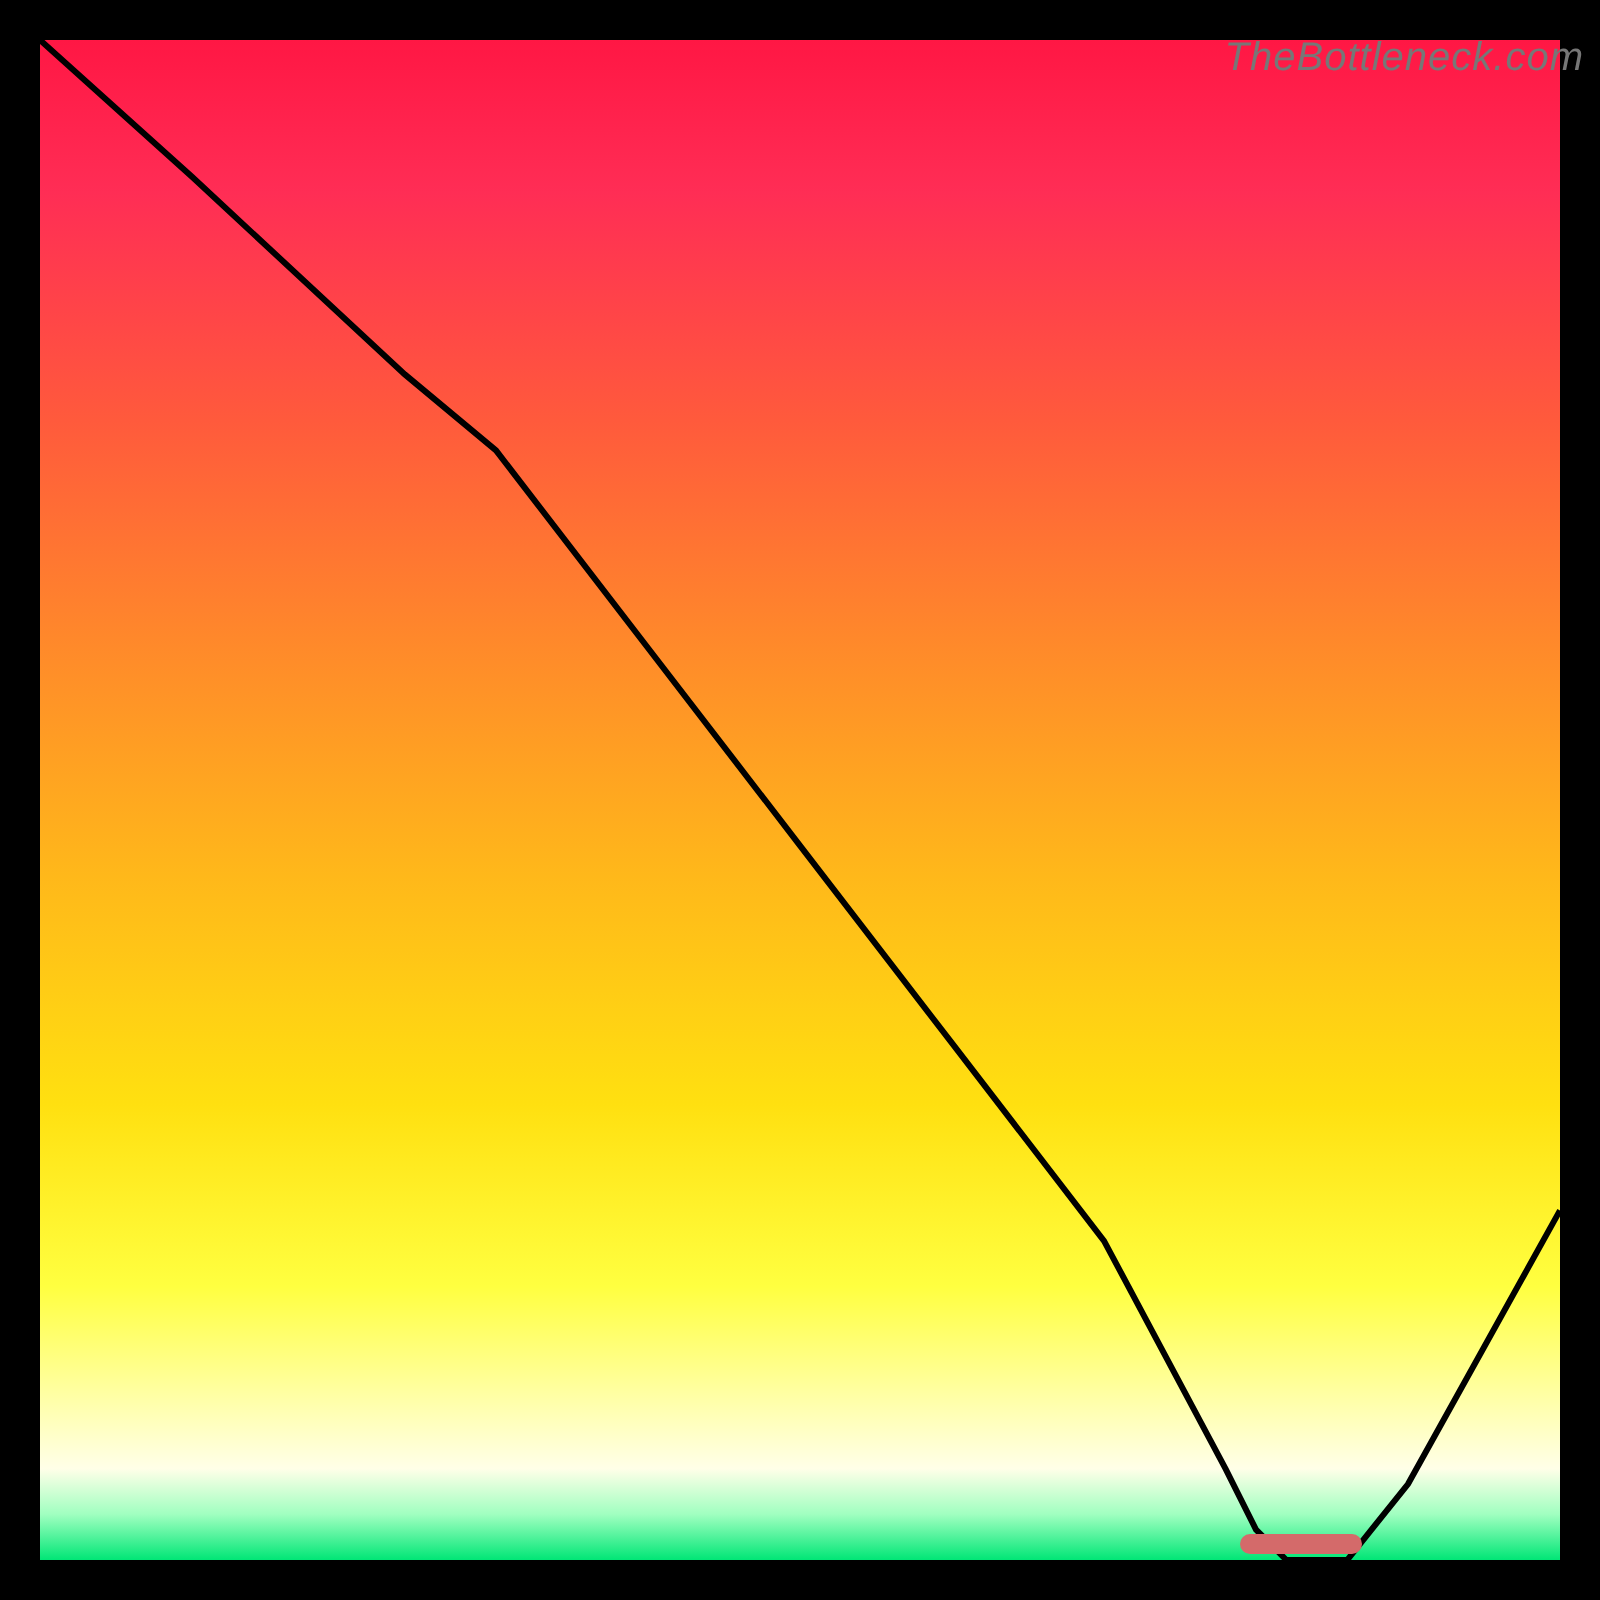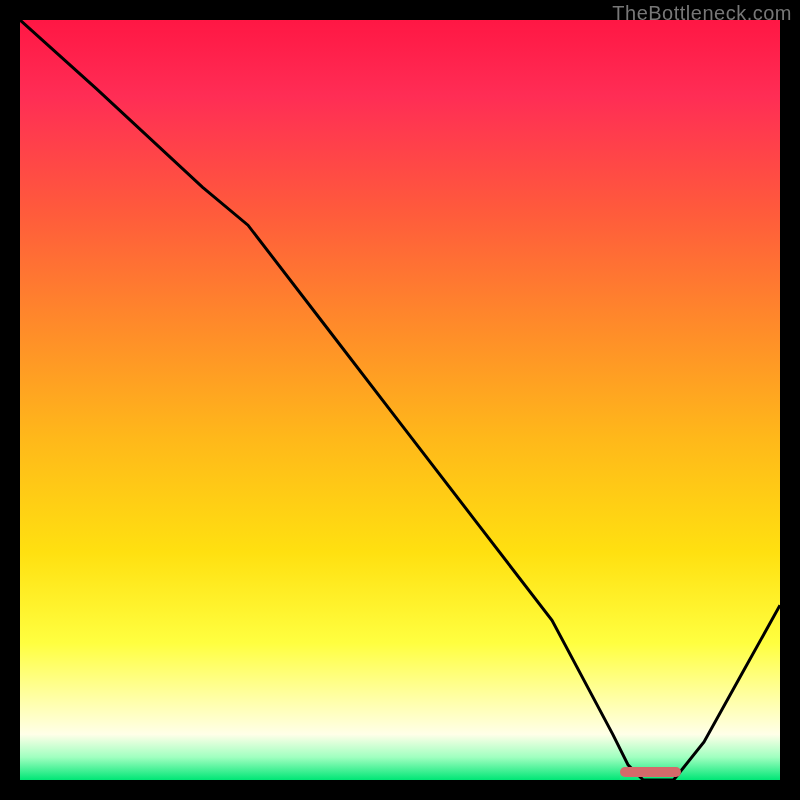--- a/index.html
+++ b/index.html
@@ -47,26 +47,27 @@
     height: 760px;
     pointer-events: none;
   }
   .subtle-bar {
     position: absolute;
     height: 10px;
     border-radius: 5px;
   }
   .watermark {
     position: absolute;
-    top: 2px;
+    top: 18px;
     right: 8px;
     color: #777;
     font-size: 20px;
     font-weight: 500;
     letter-spacing: 0.5px;
+    font-style: italic;
   }
 </style>
 </head>
 <body>
 
 <div class="plot-area">
   <div class="gradient-bg"></div>
 
   <svg class="curve-svg" viewBox="0 0 760 760" preserveAspectRatio="none">
     <path id="curve-path" d="M0.0 0.0 L76.0 68.4 L182.4 167.2 L228.0 205.2 L304.0 304.0 L380.0 402.8 L456.0 501.6 L532.0 600.4 L592.8 714.4 L608.0 744.8 L623.2 760.0 L653.6 760.0 L684.0 722.0 L722.0 653.6 L760.0 585.2" stroke="#000000" stroke-width="3" fill="none"></path>

